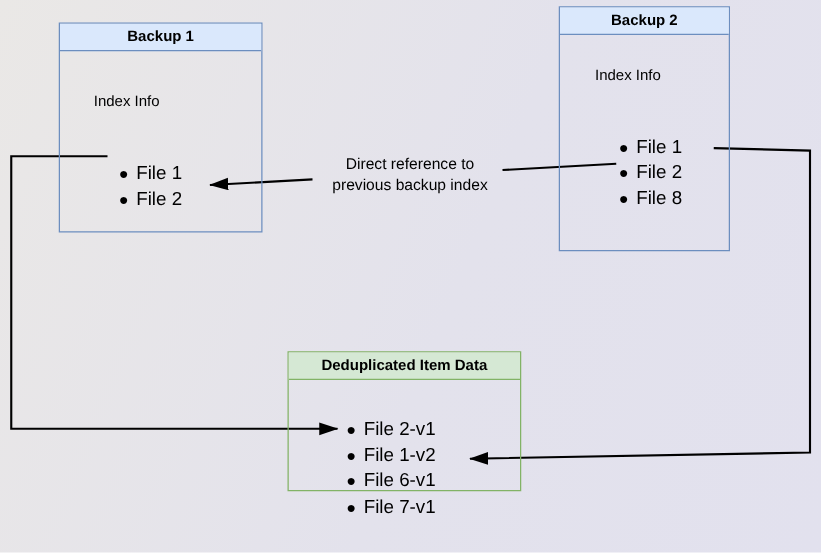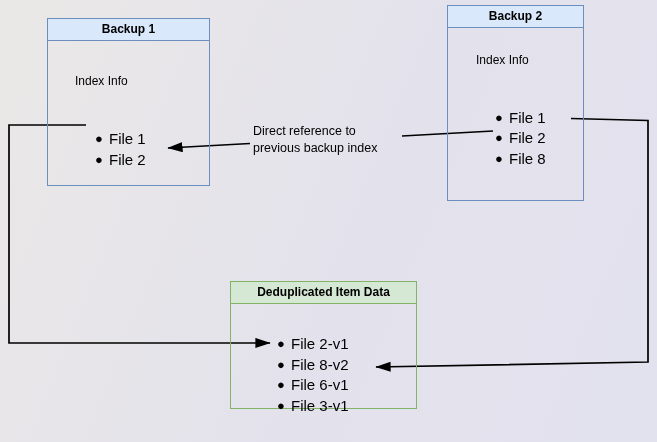--- a/index.html
+++ b/index.html
@@ -54,29 +54,29 @@
   ul.file-list li { display: flex; align-items: center; }
   .b1 li, .b2 li { height: 21px; }
   .b2 li { height: 20.5px; }
   .dd li { height: 20.7px; }
   .bullet { width: 14px; font-size: 13px; text-align: left; }
 
   .ref-label {
     position: absolute;
     left: 253px; top: 123px;
     width: 150px;
-    text-align: left;
+    text-align: center;
     font-size: 12.5px;
     line-height: 17px;
   }
 
   
   #backup1 { left: 47px;  top: 18px;   width: 163px; height: 168px; }
   #backup2 { left: 447px; top: 5px;   width: 137px; height: 196px; }
-  #dedup   { left: 230px; top: 281px; width: 187px; height: 128px; }
+  #dedup   { left: 230px; top: 281px; width: 187px; height: 112px; }
 
   #backup1 .section-label { left: 27px; top: 55px; }
   #backup2 .section-label { left: 28px; top: 47px; }
   #backup1 ul.file-list { left: 47px; top: 109px; }
   #backup2 ul.file-list { left: 47px; top: 101px; }
   #dedup   ul.file-list { left: 46px; top: 51px; }
 </style>
 </head>
 <body>
 
@@ -133,28 +133,28 @@
 
   <div class="box green" id="dedup">
     <div class="box-header">Deduplicated Item Data</div>
     <ul class="file-list dd">
       <li>
         <span class="bullet">●</span>
         <span>File 2-v1</span>
       </li>
       <li>
         <span class="bullet">●</span>
-        <span>File 8-v2</span>
+        <span>File 1-v2</span>
       </li>
       <li>
         <span class="bullet">●</span>
         <span>File 6-v1</span>
       </li>
       <li>
         <span class="bullet">●</span>
-        <span>File 3-v1</span>
+        <span>File 7-v1</span>
       </li>
     </ul>
   </div>
 
   <div class="ref-label">Direct reference to previous backup index</div>
 
 </div>
 
 </body></html>

